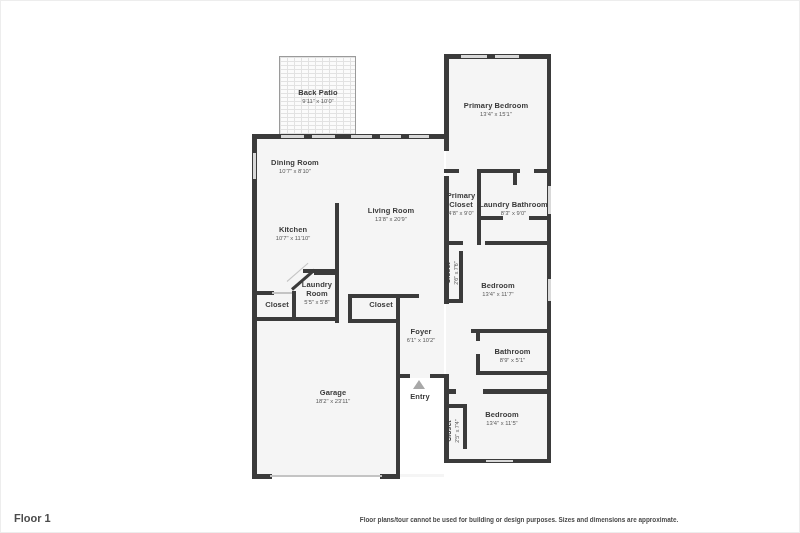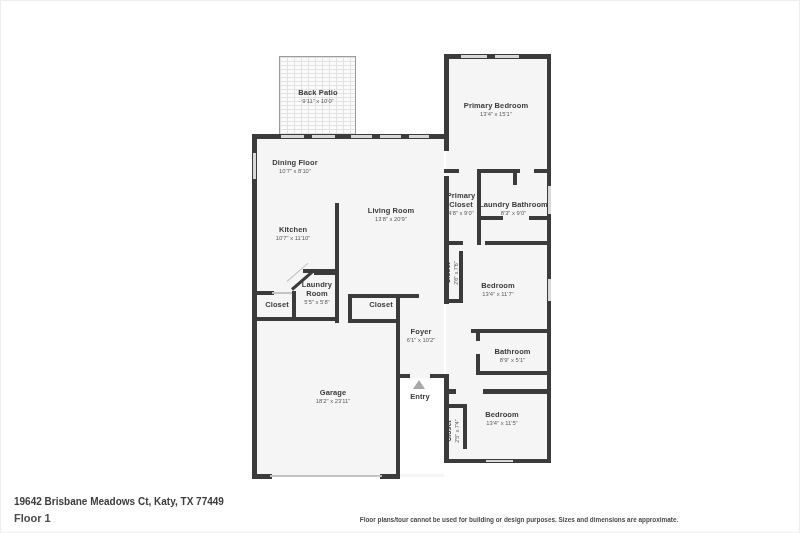--- a/index.html
+++ b/index.html
@@ -105,21 +105,21 @@
 
   <div class="lbl" style="left:277px;top:87px;width:80px">
     <div class="nm">Back Patio</div>
     <div class="dim">9'11" x 10'0"</div>
   </div>
   <div class="lbl" style="left:445px;top:100px;width:100px">
     <div class="nm">Primary Bedroom</div>
     <div class="dim">13'4" x 15'1"</div>
   </div>
   <div class="lbl" style="left:254px;top:157px;width:80px">
-    <div class="nm">Dining Floor</div>
+    <div class="nm">Dining Room</div>
     <div class="dim">10'7" x 8'10"</div>
   </div>
   <div class="lbl" style="left:350px;top:205px;width:80px">
     <div class="nm">Living Room</div>
     <div class="dim">13'8" x 20'9"</div>
   </div>
   <div class="lbl" style="left:252px;top:224px;width:80px">
     <div class="nm">Kitchen</div>
     <div class="dim">10'7" x 11'10"</div>
   </div>
@@ -169,17 +169,16 @@
   </div>
   <div class="vlbl" style="left:422px;top:421px;width:60px;height:18px">
     <div class="nm">Closet</div>
     <div class="dim">2'5" x 7'4"</div>
   </div>
   <div class="lbl" style="left:399px;top:391px;width:40px">
     <div class="nm">Entry</div>
 
   </div>
 
-  <div class="addr">19642 Brisbane Meadows Ct, Katy, TX 77449</div>
   <div class="floor">Floor 1</div>
   <div class="disc">Floor plans/tour cannot be used for building or design purposes. Sizes and dimensions are approximate.</div>
 
 </div>
 
 </body></html>

